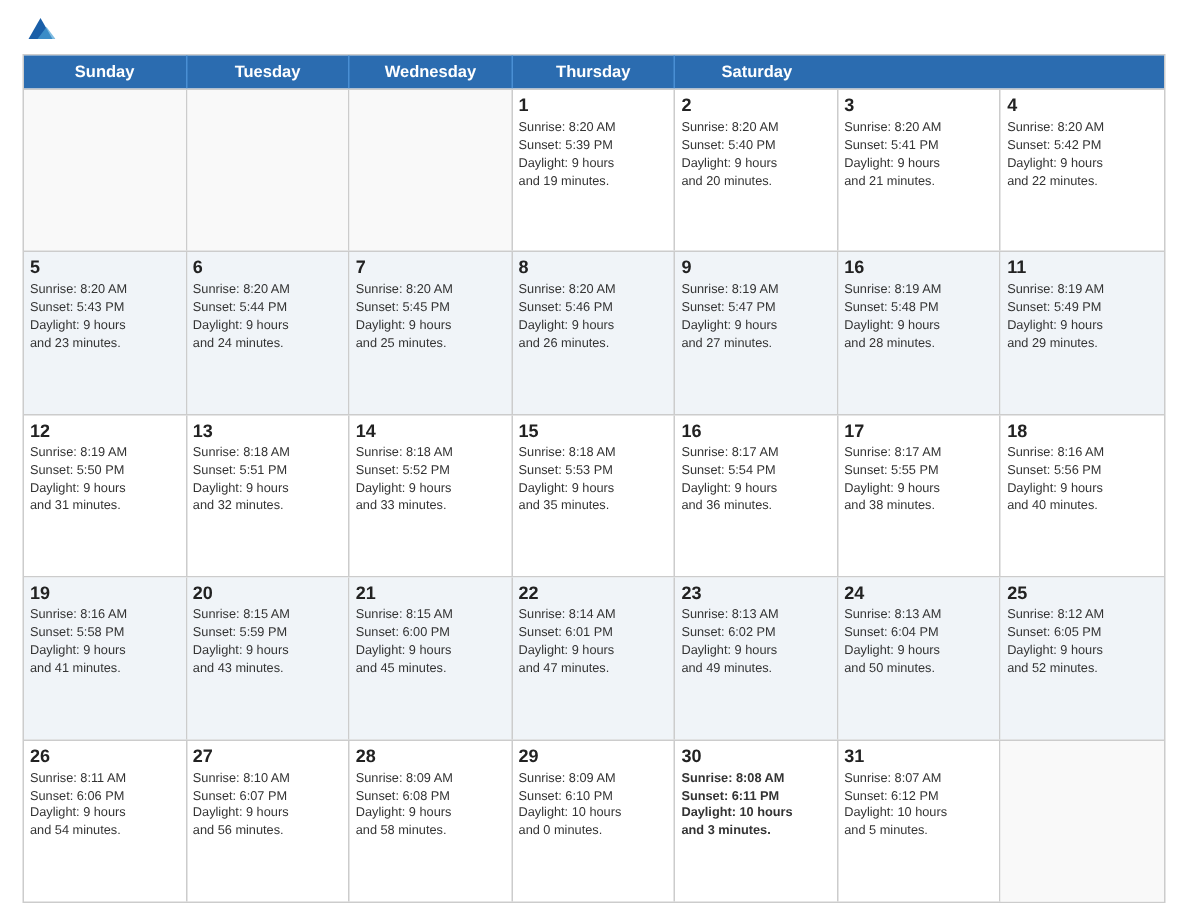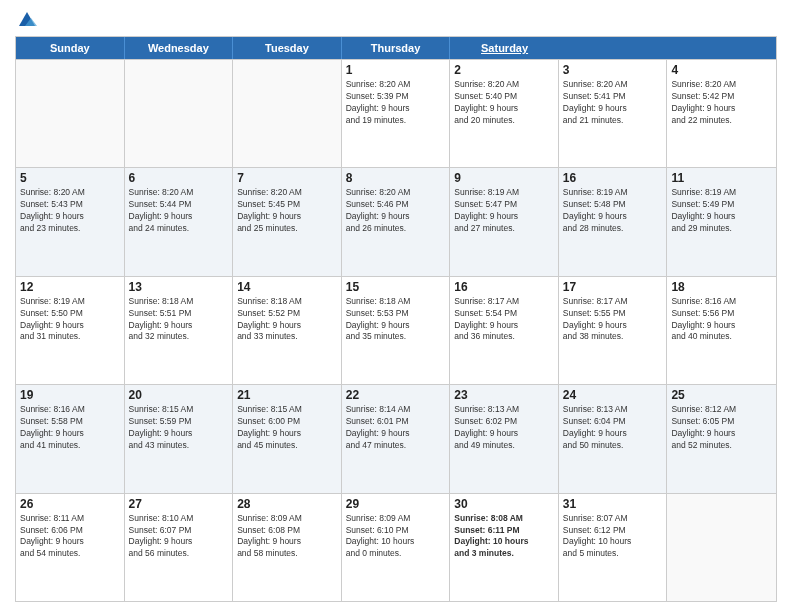--- a/index.html
+++ b/index.html
@@ -73,21 +73,20 @@
     .cal-header-cell {
       color: #fff;
       font-weight: bold;
       font-size: 11px;
       padding: 5px 4px;
       text-align: center;
       border-right: 1px solid #4a8fd4;
     }
     .cal-header-cell:last-child {
       border-right: none;
-      text-decoration: underline;
     }
     .cal-body {
       flex: 1;
       display: flex;
       flex-direction: column;
     }
     .cal-week {
       display: grid;
       grid-template-columns: repeat(7, 1fr);
       flex: 1;
@@ -140,22 +139,22 @@
     </div>
     <div class="title-block">
       <h1></h1>
       <h2></h2>
     </div>
   </div>
 
   <div class="calendar">
     <div class="cal-header-row">
       <div class="cal-header-cell">Sunday</div>
+      <div class="cal-header-cell">Tuesday</div>
       <div class="cal-header-cell">Wednesday</div>
-      <div class="cal-header-cell">Tuesday</div>
       <div class="cal-header-cell">Thursday</div>
       <div class="cal-header-cell">Saturday</div>
     </div>
     <div class="cal-body" id="cal-body">
     <div class="cal-week">
           <div class="cal-cell empty"></div>
           <div class="cal-cell empty"></div>
           <div class="cal-cell empty"></div>
           <div class="cal-cell">
             <div class="day-num">1</div>

